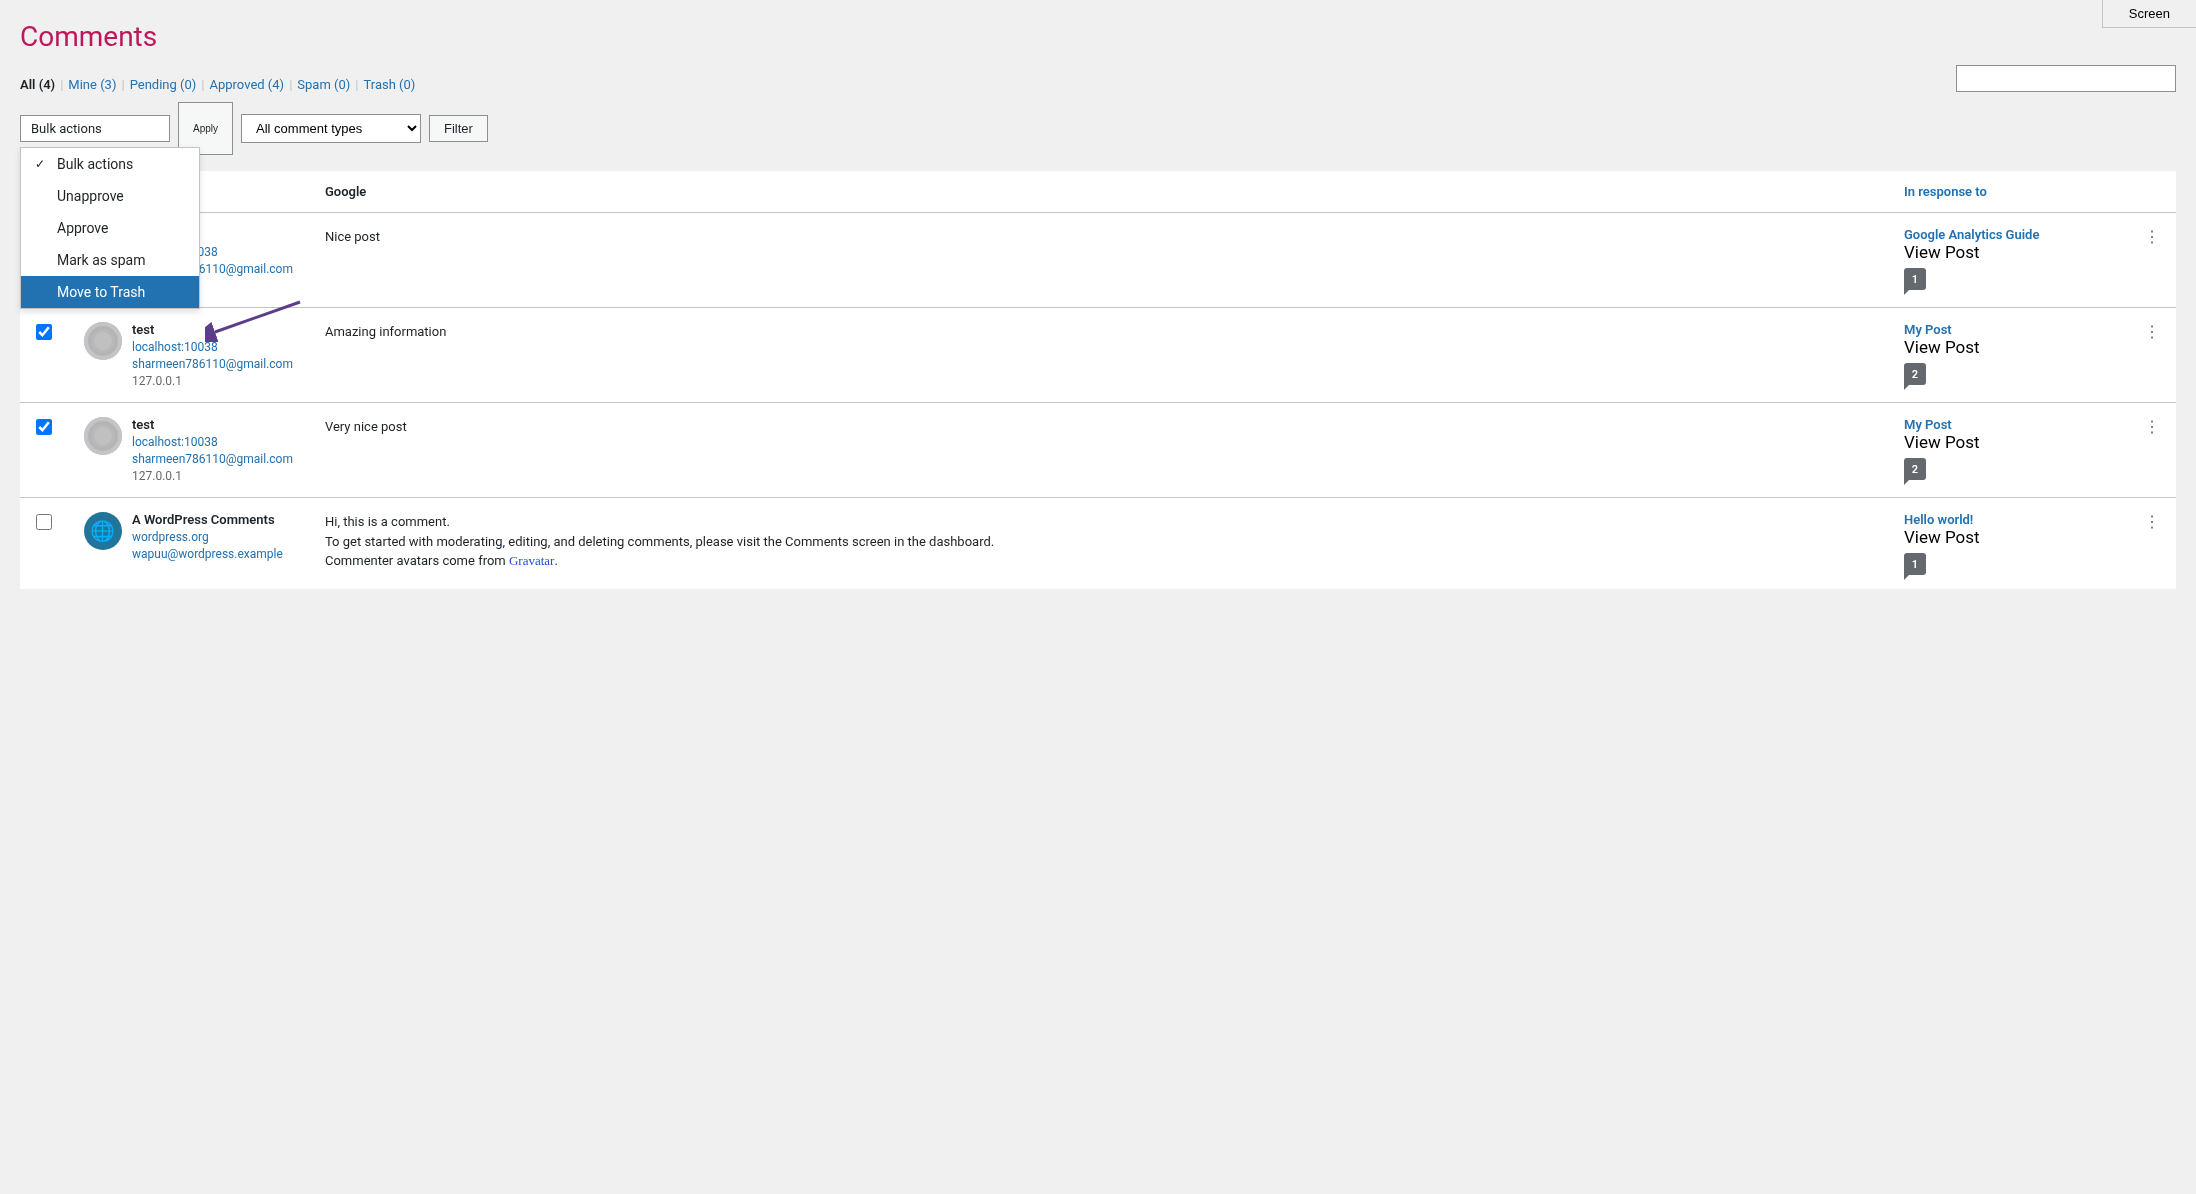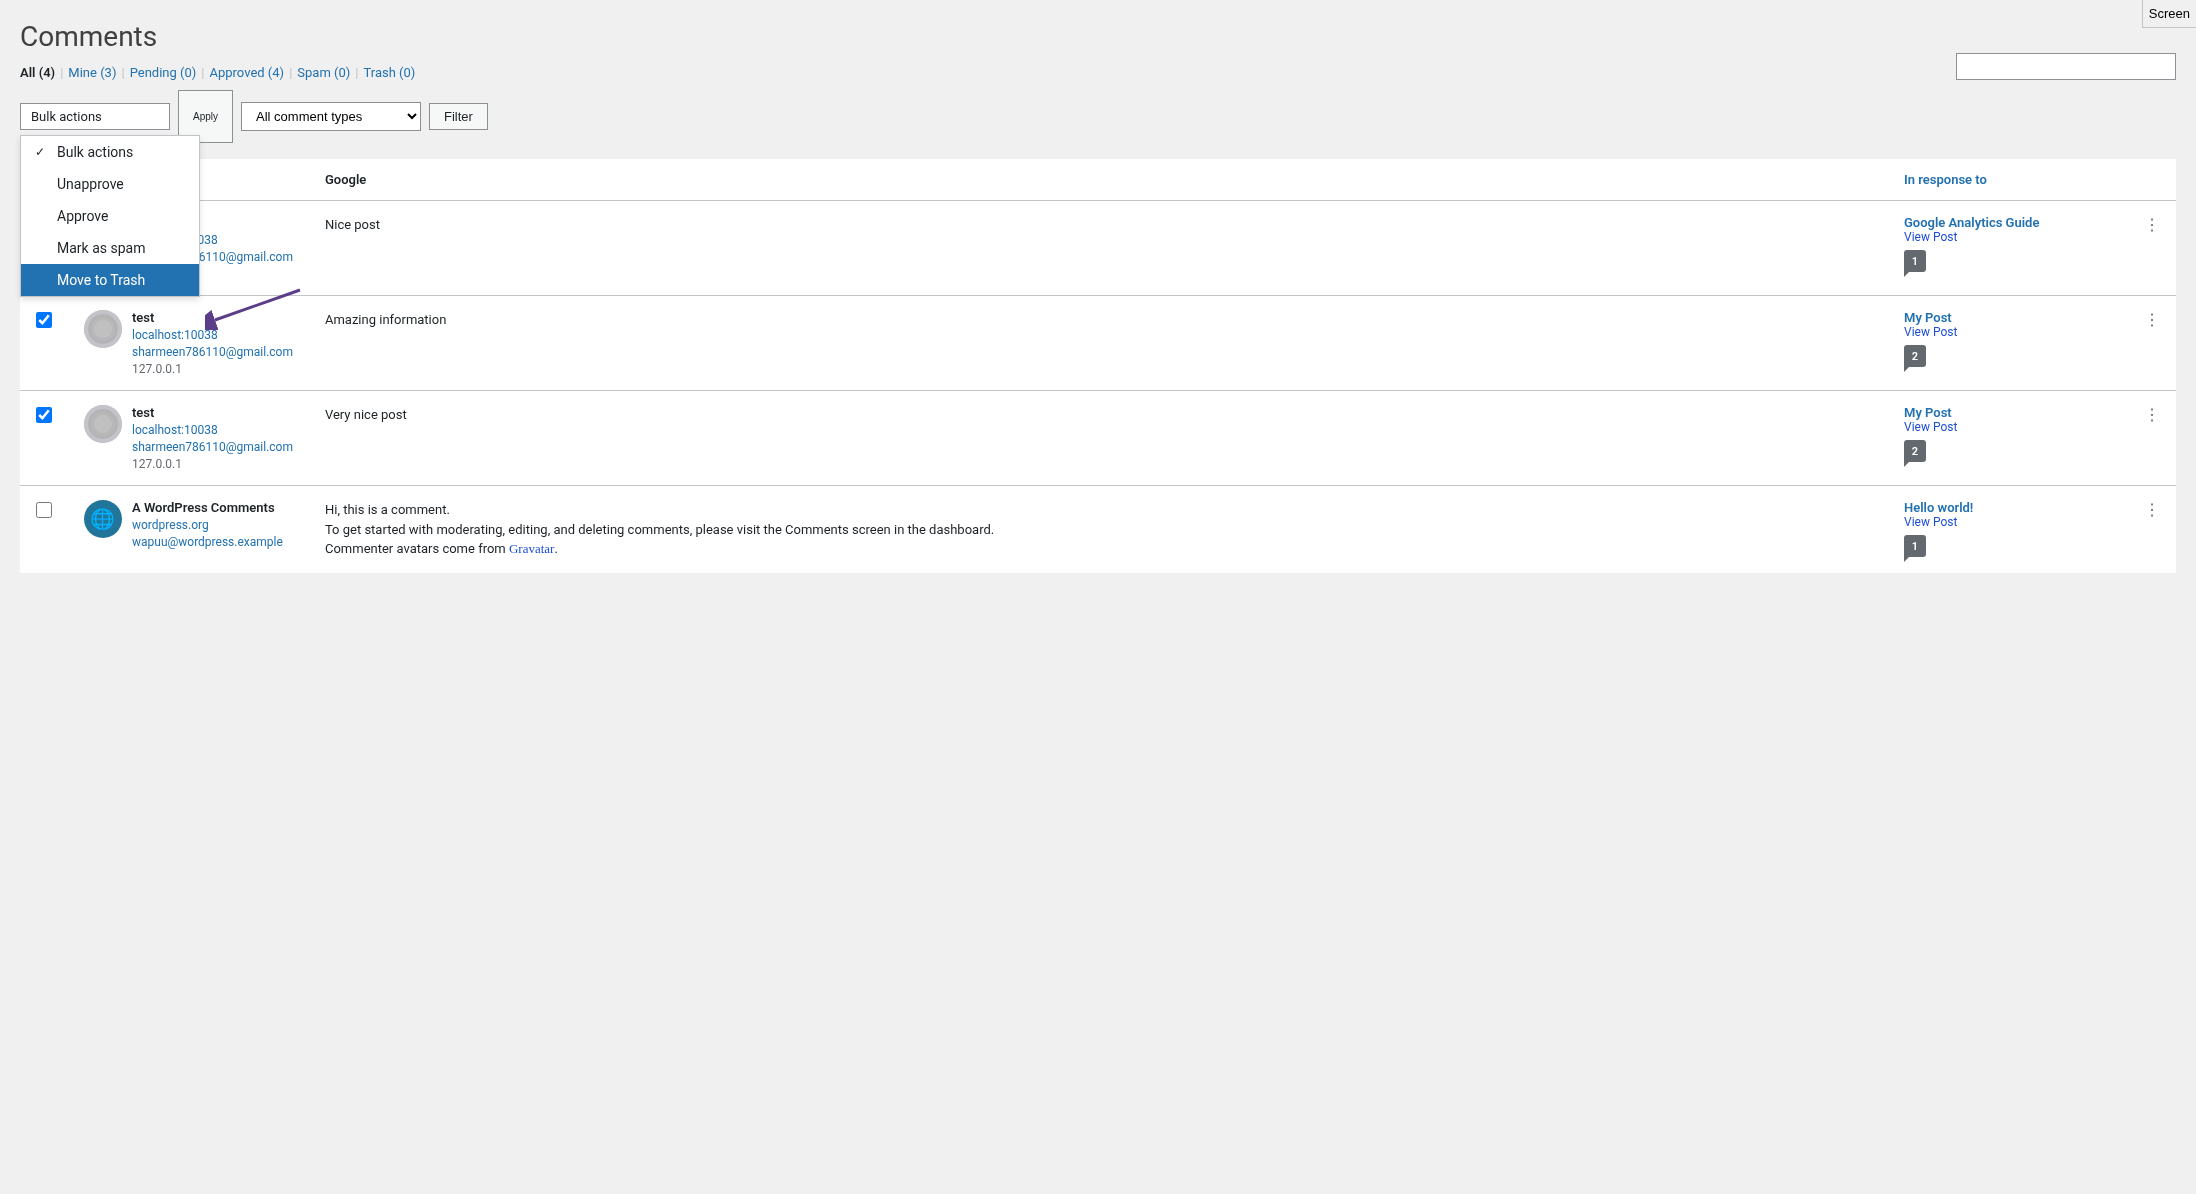--- a/index.html
+++ b/index.html
@@ -13,30 +13,31 @@
       background: #f0f0f1;
       min-height: 100vh;
       padding: 20px 20px 20px 20px;
     }
     .screen-btn {
       position: fixed;
       top: 0;
       right: 0;
       background: #f0f0f1;
       border: 1px solid #c3c4c7;
-      padding: 6px 6px;
+      padding: 6px 26px;
       font-size: 13px;
       cursor: pointer;
       border-top: none;
       border-right: none;
     }
     h1.page-title {
       font-size: 28px;
       font-weight: 400;
-      color: #404040;
+      color: #be185d;
+      margin-bottom: 12px;
     }
     .filter-links {
       display: flex;
       align-items: flex-end;
       gap: 0;
       margin-bottom: 10px;
       font-size: 13px;
       flex-wrap: wrap;
     }
     .filter-links a {
@@ -176,24 +177,24 @@
     .author-ip {
       color: #646970;
       font-size: 12px;
     }
     .in-response-title {
       color: #2271b1;
       text-decoration: none;
       font-weight: 600;
     }
     .view-post-link {
-      color: #1d4ed8;
+      color: #000000;
       text-decoration: none;
       display: block;
-      font-size: 12px;
+      font-size: 17px;
     }
     .comment-count-badge {
       display: inline-flex;
       align-items: center;
       justify-content: center;
       background: #646970;
       color: #fff;
       border-radius: 3px 3px 3px 0;
       font-size: 11px;
       font-weight: 600;

